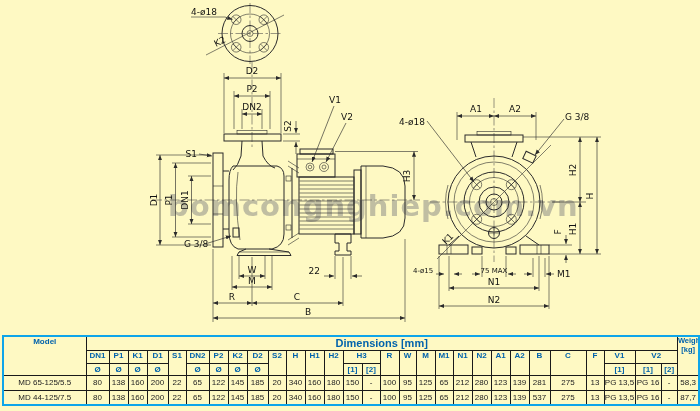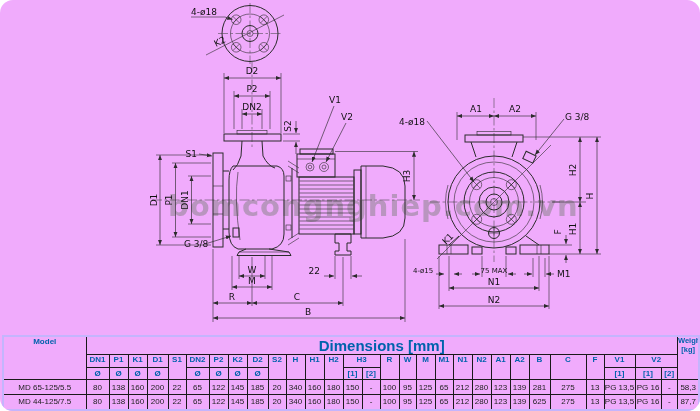--- a/index.html
+++ b/index.html
@@ -1,35 +1,35 @@
 <!DOCTYPE html>
 <html><head>
 <meta charset="utf-8">
 <style>
   html,body{margin:0;padding:0;background:#fff;}
-  #page{position:relative;width:700px;height:411px;background:#f0abfc;overflow:hidden;
-        font-family:"Liberation Sans",sans-serif;border-radius:13px;}
+  #page{position:relative;width:700px;height:411px;background:#fef9c3;overflow:hidden;
+        font-family:"Liberation Sans",sans-serif;}
   svg{display:block;}
   svg text{font-family:"DejaVu Sans",sans-serif;font-size:9px;fill:#111;}
   svg text.sm{font-size:7px;}
   svg text.wm{font-size:29px;font-weight:bold;letter-spacing:1px;fill:rgba(125,125,125,.48);}
   .o{stroke:#2b2b2b;stroke-width:1;fill:none;}
   .t{stroke:#2b2b2b;stroke-width:.6;fill:none;}
   .d{stroke:#2b2b2b;stroke-width:.65;fill:none;}
   .c{stroke:#444;stroke-width:.55;stroke-dasharray:10 2.5 2.5 2.5;fill:none;}
   #dims-table{border-collapse:collapse;table-layout:fixed;width:696px;margin:2px 2px 0 2px;
-        border:2px solid #c4b5fd;font-size:8px;line-height:1.15;}
+        border:2px solid #0ea5e9;font-size:8px;line-height:1.15;}
   #dims-table th,#dims-table td{border:1px solid #1a1a1a;padding:0;text-align:center;
         overflow:hidden;white-space:nowrap;}
   #dims-table th{color:#0062ac;font-weight:bold;}
   tr.hr1{height:11px;} tr.hr2 th{vertical-align:top;padding-top:1px;} tr.hr2{height:13px;}
   tr.hr3{height:12px;} tr.data{height:15px;}
   th.model-h{vertical-align:top;padding-top:3px;border-right-width:2px;}
   th.weight-h{border-left-width:2px;vertical-align:top;font-size:7.5px;}
-  th.dims-h{font-size:15px;height:11px;}
+  th.dims-h{font-size:11px;height:11px;}
   td.model{text-align:left;padding-left:3px;border-right-width:2px;}
   td.weight{border-left-width:2px;}
   tr.data td{color:#222;}
   tbody tr:first-child td{border-top:2px solid #1a1a1a;}
 </style>
 </head>
 <body>
 
 <div id="page">
 
@@ -410,21 +410,21 @@
       <td>150</td>
       <td>-</td>
       <td>100</td>
       <td>95</td>
       <td>125</td>
       <td>65</td>
       <td>212</td>
       <td>280</td>
       <td>123</td>
       <td>139</td>
-      <td>625</td>
+      <td>537</td>
       <td>275</td>
       <td>13</td>
       <td>PG 13,5</td>
       <td>PG 16</td>
       <td>-</td>
       <td class="weight">87,7</td>
     </tr>
   </tbody>
 </table>
 

